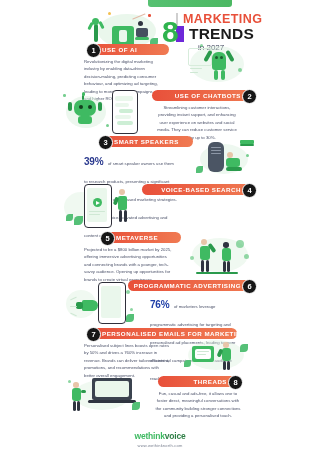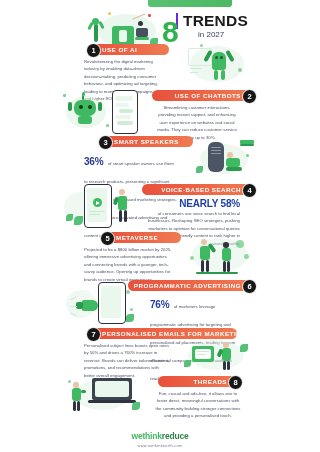--- a/index.html
+++ b/index.html
@@ -17,21 +17,21 @@
 
   
   .header{position:absolute;left:0;top:8px;width:320px;height:46px;}
   .hdr-art{position:absolute;left:88px;top:0;width:82px;height:46px;}
   .hdr-txt{position:absolute;left:176px;top:5px;width:120px;}
   .big8{position:absolute;left:-14px;top:4px;font-size:30px;font-weight:bold;
     color:#2fb34e;line-height:1;letter-spacing:-1px;}
   .mkt{font-size:12.5px;font-weight:bold;color:#e8503a;letter-spacing:.4px;
     line-height:1.05;border-left:2px solid #cfcfcf;padding-left:5px;}
   .trd{font-size:15.5px;font-weight:bold;color:#1b1b1b;letter-spacing:.2px;
-    line-height:1.05;border-left:2px solid #6d28d9;padding-left:5px;}
+    line-height:1.05;border-left:8px solid #6d28d9;padding-left:5px;}
   .yr{font-size:8px;color:#3a3f58;padding-left:22px;margin-top:1px;}
 
   
   .sec{position:absolute;left:0;width:320px;}
   .pill{position:absolute;height:11px;border-radius:6px;
     background:linear-gradient(90deg,#e8503a,#f07a52);
     display:flex;align-items:center;}
   .pill.l{padding-left:14px;padding-right:7px;}
   .pill.r{padding-left:7px;padding-right:14px;justify-content:flex-end;}
   .pill span{font-size:6.2px;font-weight:bold;color:#fff;letter-spacing:.5px;
@@ -87,20 +87,21 @@
       <div class="dot" style="left:50px;top:13px;width:5px;height:5px;background:#2f3440;"></div>
       <div class="grn" style="left:47px;top:29px;width:14px;height:3px;"></div>
       <div class="line" style="left:44px;top:8px;width:14px;height:1.4px;transform:rotate(-22deg);background:#e2b9a6;"></div>
       <div class="dot" style="left:20px;top:4px;width:3px;height:3px;background:#f3c04f;"></div>
       <div class="dot" style="left:60px;top:6px;width:2.5px;height:2.5px;background:#e8503a;"></div>
       <div class="leaf" style="left:62px;top:30px;width:8px;height:8px;"></div>
       <div class="grn-d" style="left:18px;top:38px;width:46px;height:2.5px;"></div>
     </div>
     <div class="hdr-txt">
       <div class="big8">8</div>
+      <div class="mkt">MARKETING</div>
       <div class="trd">TRENDS</div>
       <div class="yr">in 2027</div>
     </div>
   </div>
 
   <div class="sec" style="top:42px;height:46px;">
     <div class="pill l" style="left:88px;top:2px;width:60px;">
       <div class="badge l">1</div>
       <span>USE OF AI</span>
     </div>
@@ -148,21 +149,21 @@
       <div class="dot" style="left:1px;top:6px;width:2.5px;height:2.5px;opacity:.7;"></div>
     </div>
   </div>
 
   <div class="sec" style="top:134px;height:46px;">
     <div class="pill l" style="left:100px;top:2px;width:72px;">
       <div class="badge l">3</div>
       <span>SMART SPEAKERS</span>
     </div>
     <div style="position:absolute;left:84px;top:17px;width:94px;">
-      <span class="stat">36%</span>
+      <span class="stat">39%</span>
       <span class="body" style="position:static;display:inline;">of smart speaker owners use them to research products, presenting a significant opportunity for voice-based marketing strategies. Encouraged voice-activated advertising and content creation.</span>
     </div>
     <div class="ill" style="left:196px;top:2px;width:64px;height:42px;">
       <div class="blob" style="left:4px;top:8px;width:48px;height:30px;opacity:.45;"></div>
       <div class="dark" style="left:12px;top:6px;width:16px;height:30px;border-radius:6px;background:#4b5564;"></div>
       <div class="line" style="left:15px;top:11px;width:10px;height:1.2px;background:#8d97a6;"></div>
       <div class="line" style="left:15px;top:14px;width:10px;height:1.2px;background:#8d97a6;"></div>
       <div class="line" style="left:15px;top:17px;width:10px;height:1.2px;background:#8d97a6;"></div>
       <div class="grn" style="left:30px;top:22px;width:14px;height:9px;border-radius:3px;"></div>
       <div class="dot" style="left:31px;top:16px;width:6px;height:6px;background:#e8c5a8;"></div>
@@ -171,24 +172,20 @@
       <div class="grn-d" style="left:44px;top:8px;width:14px;height:2px;"></div>
       <div class="leaf" style="left:0px;top:30px;width:7px;height:7px;"></div>
       <div class="dot" style="left:50px;top:18px;width:3px;height:3px;opacity:.7;"></div>
     </div>
   </div>
 
   <div class="sec" style="top:180px;height:48px;">
     <div class="pill r" style="left:142px;top:4px;width:92px;">
       <span>VOICE-BASED SEARCH</span>
       <div class="badge r">4</div>
-    </div>
-    <div style="position:absolute;left:148px;top:18px;width:92px;text-align:right;">
-      <div class="stat blue">NEARLY 58%</div>
-      <div class="body" style="position:static;text-align:right;margin-top:1px;">of consumers use voice search to find local businesses. Reshaping SEO strategies, pushing marketers to optimize for conversational queries and voice-friendly content to rank higher in search results.</div>
     </div>
     <div class="ill" style="left:62px;top:2px;width:86px;height:46px;">
       <div class="blob" style="left:2px;top:10px;width:34px;height:30px;opacity:.4;"></div>
       <div class="ph" style="left:22px;top:2px;width:26px;height:42px;"></div>
       <div class="scr" style="left:25px;top:6px;width:20px;height:34px;background:#eaf7ec;"></div>
       <div class="grn" style="left:31px;top:16px;width:9px;height:9px;border-radius:50%;"></div>
       <div class="dark" style="left:34px;top:18.5px;width:0;height:0;background:none;border-left:4px solid #fff;border-top:2.5px solid transparent;border-bottom:2.5px solid transparent;border-radius:0;"></div>
       <div class="line" style="left:27px;top:29px;width:16px;height:1.2px;"></div>
       <div class="line" style="left:27px;top:32px;width:11px;height:1.2px;"></div>
       <div class="grn" style="left:56px;top:14px;width:9px;height:14px;border-radius:2px;"></div>
@@ -286,17 +283,17 @@
       <div class="dot" style="left:7px;top:8px;width:5.5px;height:5.5px;background:#e8c5a8;"></div>
       <div class="dark" style="left:7px;top:27px;width:2.5px;height:10px;background:#2f3440;"></div>
       <div class="dark" style="left:11px;top:27px;width:2.5px;height:10px;background:#2f3440;"></div>
       <div class="grn-d" style="left:15px;top:16px;width:5px;height:3px;"></div>
       <div class="leaf" style="left:66px;top:28px;width:8px;height:8px;"></div>
       <div class="dot" style="left:2px;top:6px;width:3px;height:3px;opacity:.6;"></div>
     </div>
   </div>
 
   <div class="footer">
-    <div class="logo"><span class="g">wethink</span><span class="k">reduce</span></div>
+    <div class="logo"><span class="g">wethink</span><span class="k">voice</span></div>
     <div class="url">www.wethinknorth.com</div>
   </div>
 
 </div>
 
 </body></html>

